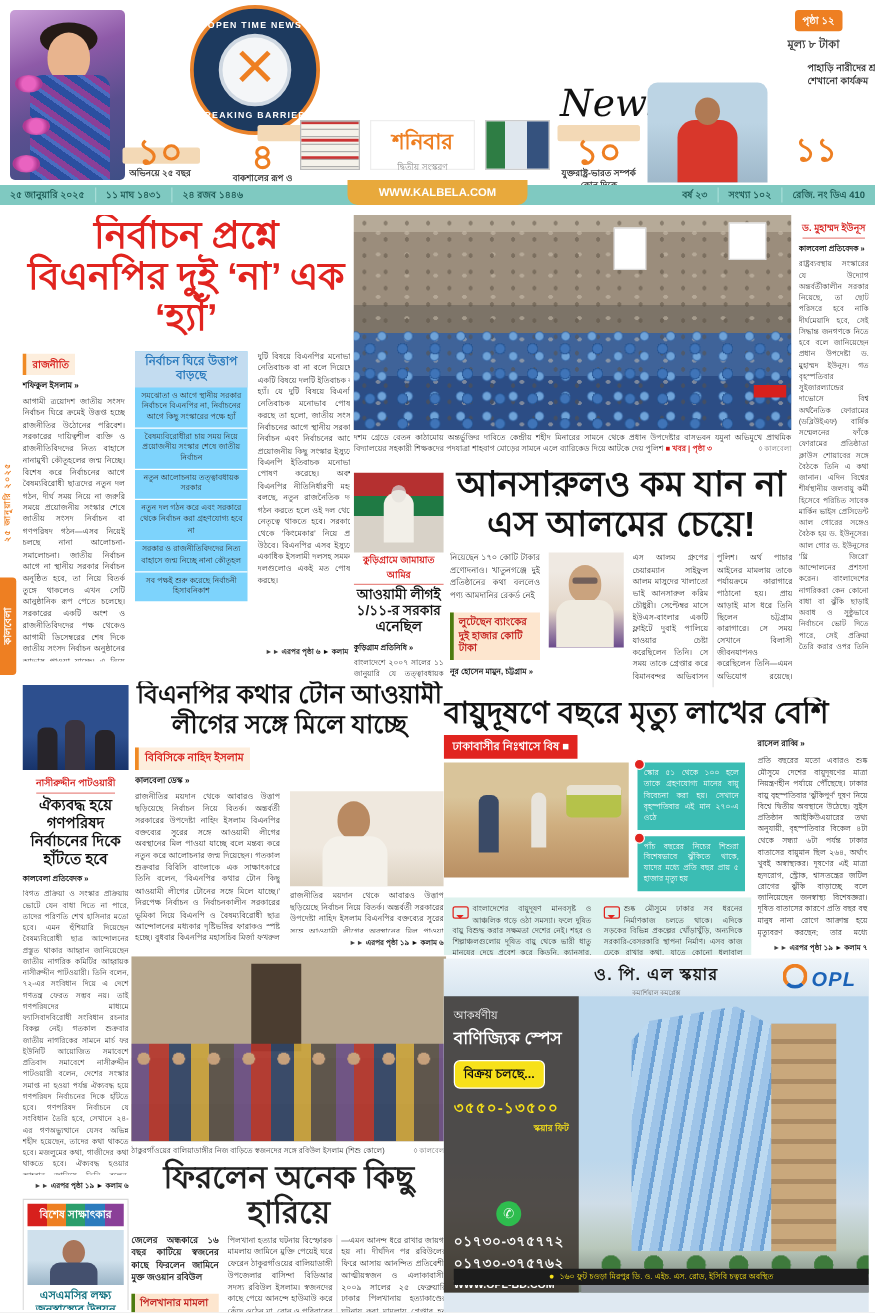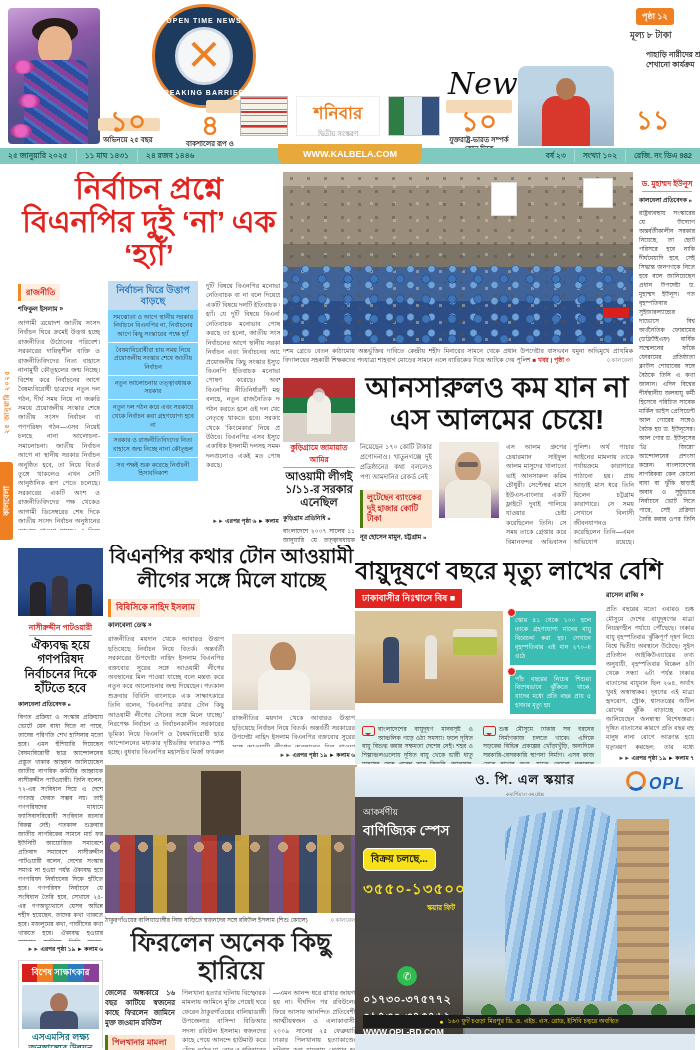--- a/index.html
+++ b/index.html
@@ -166,21 +166,21 @@
   .bldg2{position:absolute;left:262px;top:22px;width:52px;height:182px;
     background:repeating-linear-gradient(180deg,#c9a87c 0 12px,#a8induced 0);
     background:repeating-linear-gradient(180deg,#c9a87c 0 12px,#aa8a64 12px 16px);}
   .trees{position:absolute;left:120px;bottom:10px;width:220px;height:26px;
     background-image:radial-gradient(circle 11px at 14px 14px,#3e7a3c 70%,transparent 71%);background-size:34px 26px;}
   .road{position:absolute;left:110px;bottom:0;width:230px;height:12px;background:#8a8f94;}
   .ad-left{position:absolute;left:0;top:0;width:108px;height:237px;background:rgba(52,44,38,.82);color:#fff;padding:8px 8px 6px;}
   .ad-t1{font-size:9px;}
   .ad-t2{font-size:13.5px;font-weight:700;margin-bottom:5px;}
   .ad-btn{background:#f7e11a;color:#111;font-weight:700;font-size:10px;border-radius:5px;border:1px solid #fff;padding:2px 7px;display:inline-block;}
-  .ad-range{color:#f7e11a;font-weight:700;font-size:15px;margin-top:6px;letter-spacing:1px;}
+  .ad-range{color:#f7e11a;font-weight:700;font-size:12px;margin-top:6px;letter-spacing:1px;}
   .ad-unit{color:#f7e11a;font-size:7px;text-align:right;font-weight:700;}
   .wa{width:20px;height:20px;border-radius:50%;background:#2ebd4e;color:#fff;font-size:11px;display:flex;align-items:center;justify-content:center;margin:52px 0 5px 34px;}
   .ad-phone{font-size:11px;font-weight:700;letter-spacing:.5px;line-height:1.5;}
   .ad-site{font-size:8.5px;font-weight:700;margin-top:3px;}
   .ad-foot{position:absolute;left:8px;right:0;bottom:6px;height:13px;background:#1c1c1c;color:#f7e11a;
     font-size:6.3px;display:flex;align-items:center;justify-content:center;gap:4px;}
   .ad-foot .pin{color:#f7e11a;font-size:7px;}
   
   .edge-date{position:absolute;left:1px;top:200px;writing-mode:vertical-rl;transform:rotate(180deg);
     font-size:6.5px;color:#ee7f22;font-weight:700;letter-spacing:1px;}
@@ -249,21 +249,21 @@
   </div>
 
   <div class="datebar">
     <span class="db-cell">২৫ জানুয়ারি ২০২৫</span>
     <span class="db-cell">১১ মাঘ ১৪৩১</span>
     <span class="db-cell" style="border-right:none;">২৪ রজব ১৪৪৬</span>
     <span class="db-site">WWW.KALBELA.COM</span>
     <span class="db-right">
       <span class="db-cell">বর্ষ ২৩</span>
       <span class="db-cell">সংখ্যা ১০২</span>
-      <span class="db-cell" style="border-right:none;">রেজি. নং ডিএ 982</span>
+      <span class="db-cell" style="border-right:none;">রেজি. নং ডিএ 410</span>
     </span>
   </div>
 
   <div class="main">
 
     <div class="edge-date">২৫ জানুয়ারি ২০২৫</div>
     <div class="edge-tab">
       <span>কালবেলা</span>
     </div>
 

